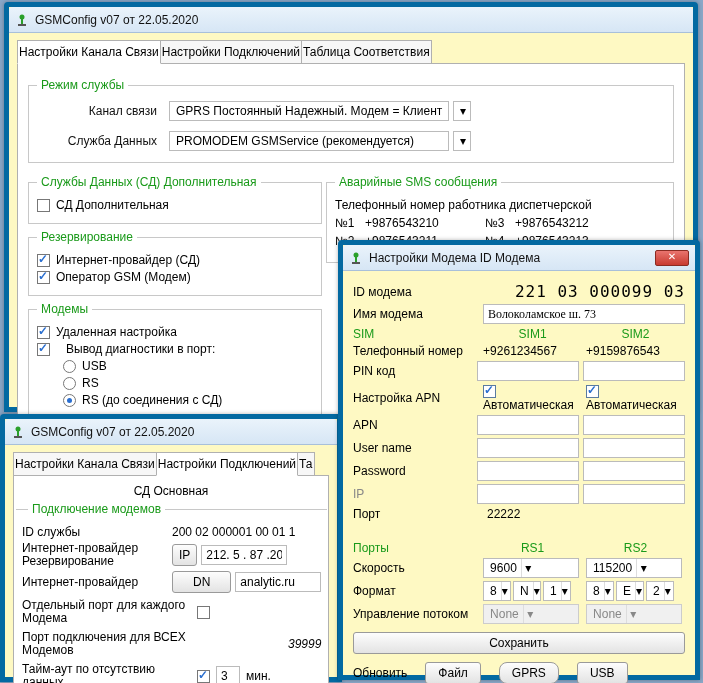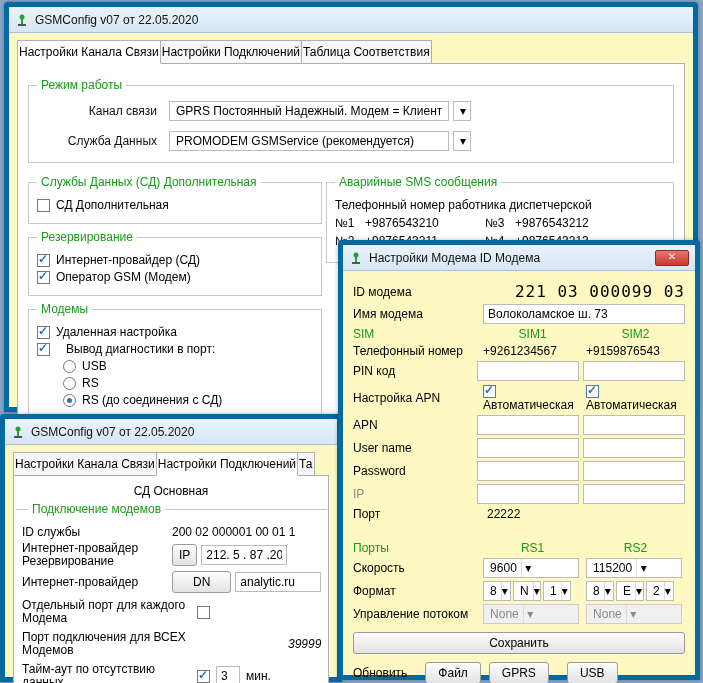--- a/index.html
+++ b/index.html
@@ -53,21 +53,21 @@
     </span>
     <span class="title">GSMConfig v07 от 22.05.2020</span>
   </div>
   <div class="tabs">
     <div class="tab active">Настройки Канала Связи</div>
     <div class="tab">Настройки Подключений</div>
     <div class="tab">Таблица Соответствия</div>
   </div>
   <div class="tabcontent" style="height:358px;">
     <fieldset>
-      <legend>Режим работы</legend>
+      <legend>Режим службы</legend>
       <div class="row">
         <span class="lbl" style="width:120px; text-align:right; margin-right:12px;">Канал связи</span>
         <div class="drop" style="width:280px;">
           <span>GPRS Постоянный Надежный. Модем = Клиент</span>
         </div>
         <div class="drop" style="width:18px; justify-content:center; margin-left:4px;">▾</div>
       </div>
       <div class="row" style="margin-top:10px;">
         <span class="lbl" style="width:120px; text-align:right; margin-right:12px;">Служба Данных</span>
         <div class="drop" style="width:280px;">
@@ -207,21 +207,21 @@
     <span class="title">Настройки Модема ID Модема</span>
     <div class="closebtn">✕</div>
   </div>
   <div style="padding:8px 10px;" class="modem-grid">
     <div class="row">
       <span class="lab">ID модема</span>
       <span class="idline" style="margin-left:auto;">221 03 000099 03</span>
     </div>
     <div class="row">
       <span class="lab">Имя модема</span>
-      <input type="text" class="c1" style="width: 208px;" value="Волоколамское ш. 73">
+      <input type="text" class="c1" style="width: 208px; font-family: Liberation Serif, serif;" value="Волоколамское ш. 73">
     </div>
     <div class="row">
       <span class="lab green">SIM</span>
       <span class="c1 green" style="text-align:center;">SIM1</span>
       <span class="c2 green" style="text-align:center;">SIM2</span>
     </div>
     <div class="row">
       <span class="lab">Телефонный номер</span>
       <span class="c1">+9261234567</span>
       <span class="c2">+9159876543</span>
@@ -319,17 +319,17 @@
             <span class="caret">▾</span>
           </span></span>
     </div>
 
     <div style="margin-top:8px;">
       <div class="btn wide">Сохранить</div>
     </div>
     <div class="row" style="margin-top:8px; gap:8px;">
       <span>Обновить</span>
       <span class="btn" style="margin-left:10px;">Файл</span>
-      <span class="btn" style="">GPRS</span>
+      <span class="btn" style="margin-left:10px;border-radius:8px;">GPRS</span>
       <span class="btn" style="margin-left:10px;">USB</span>
     </div>
   </div>
 </div>
 
 </body></html>

